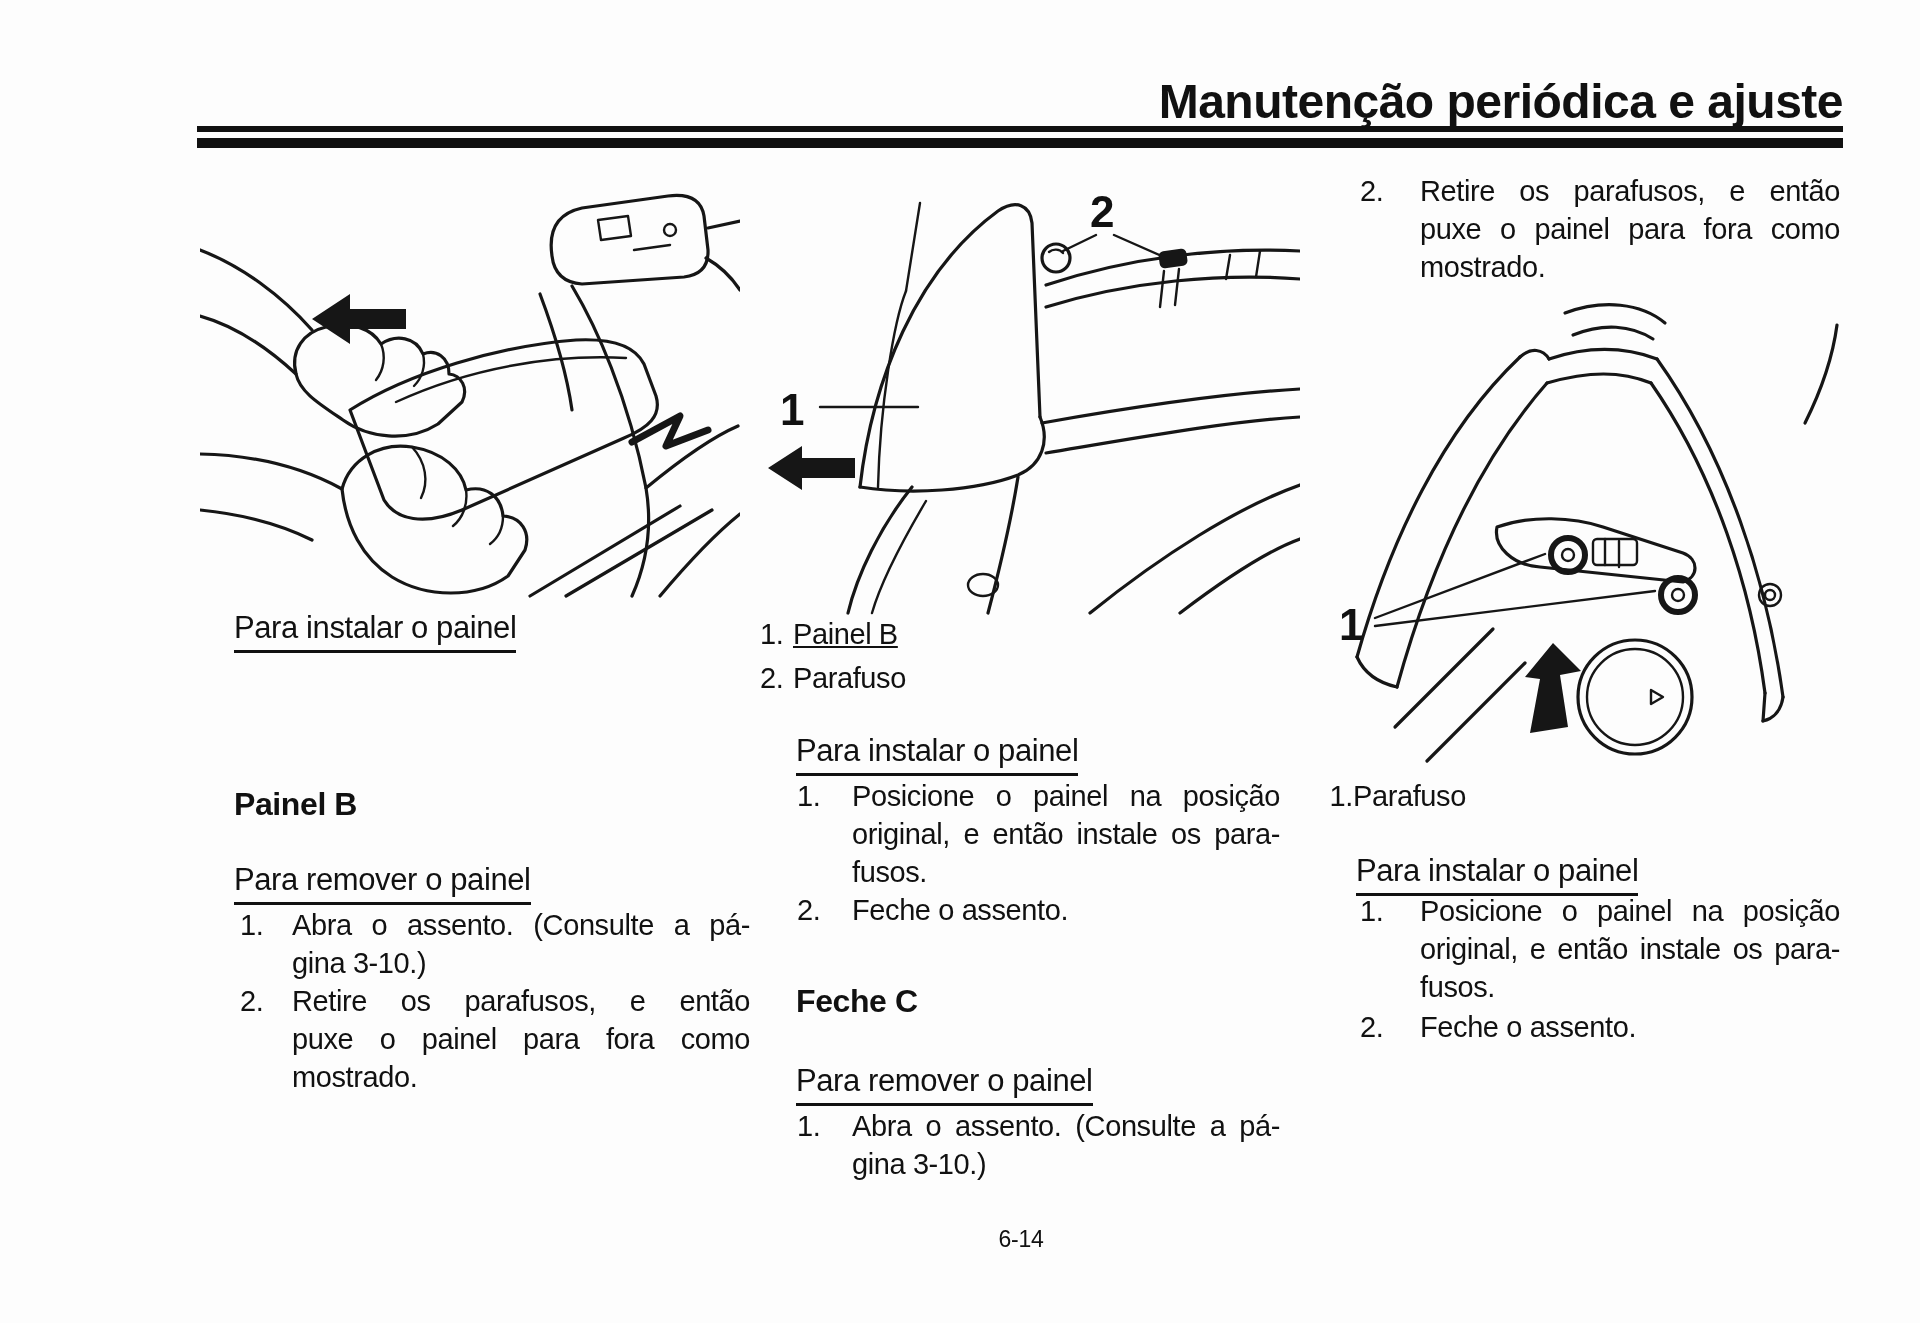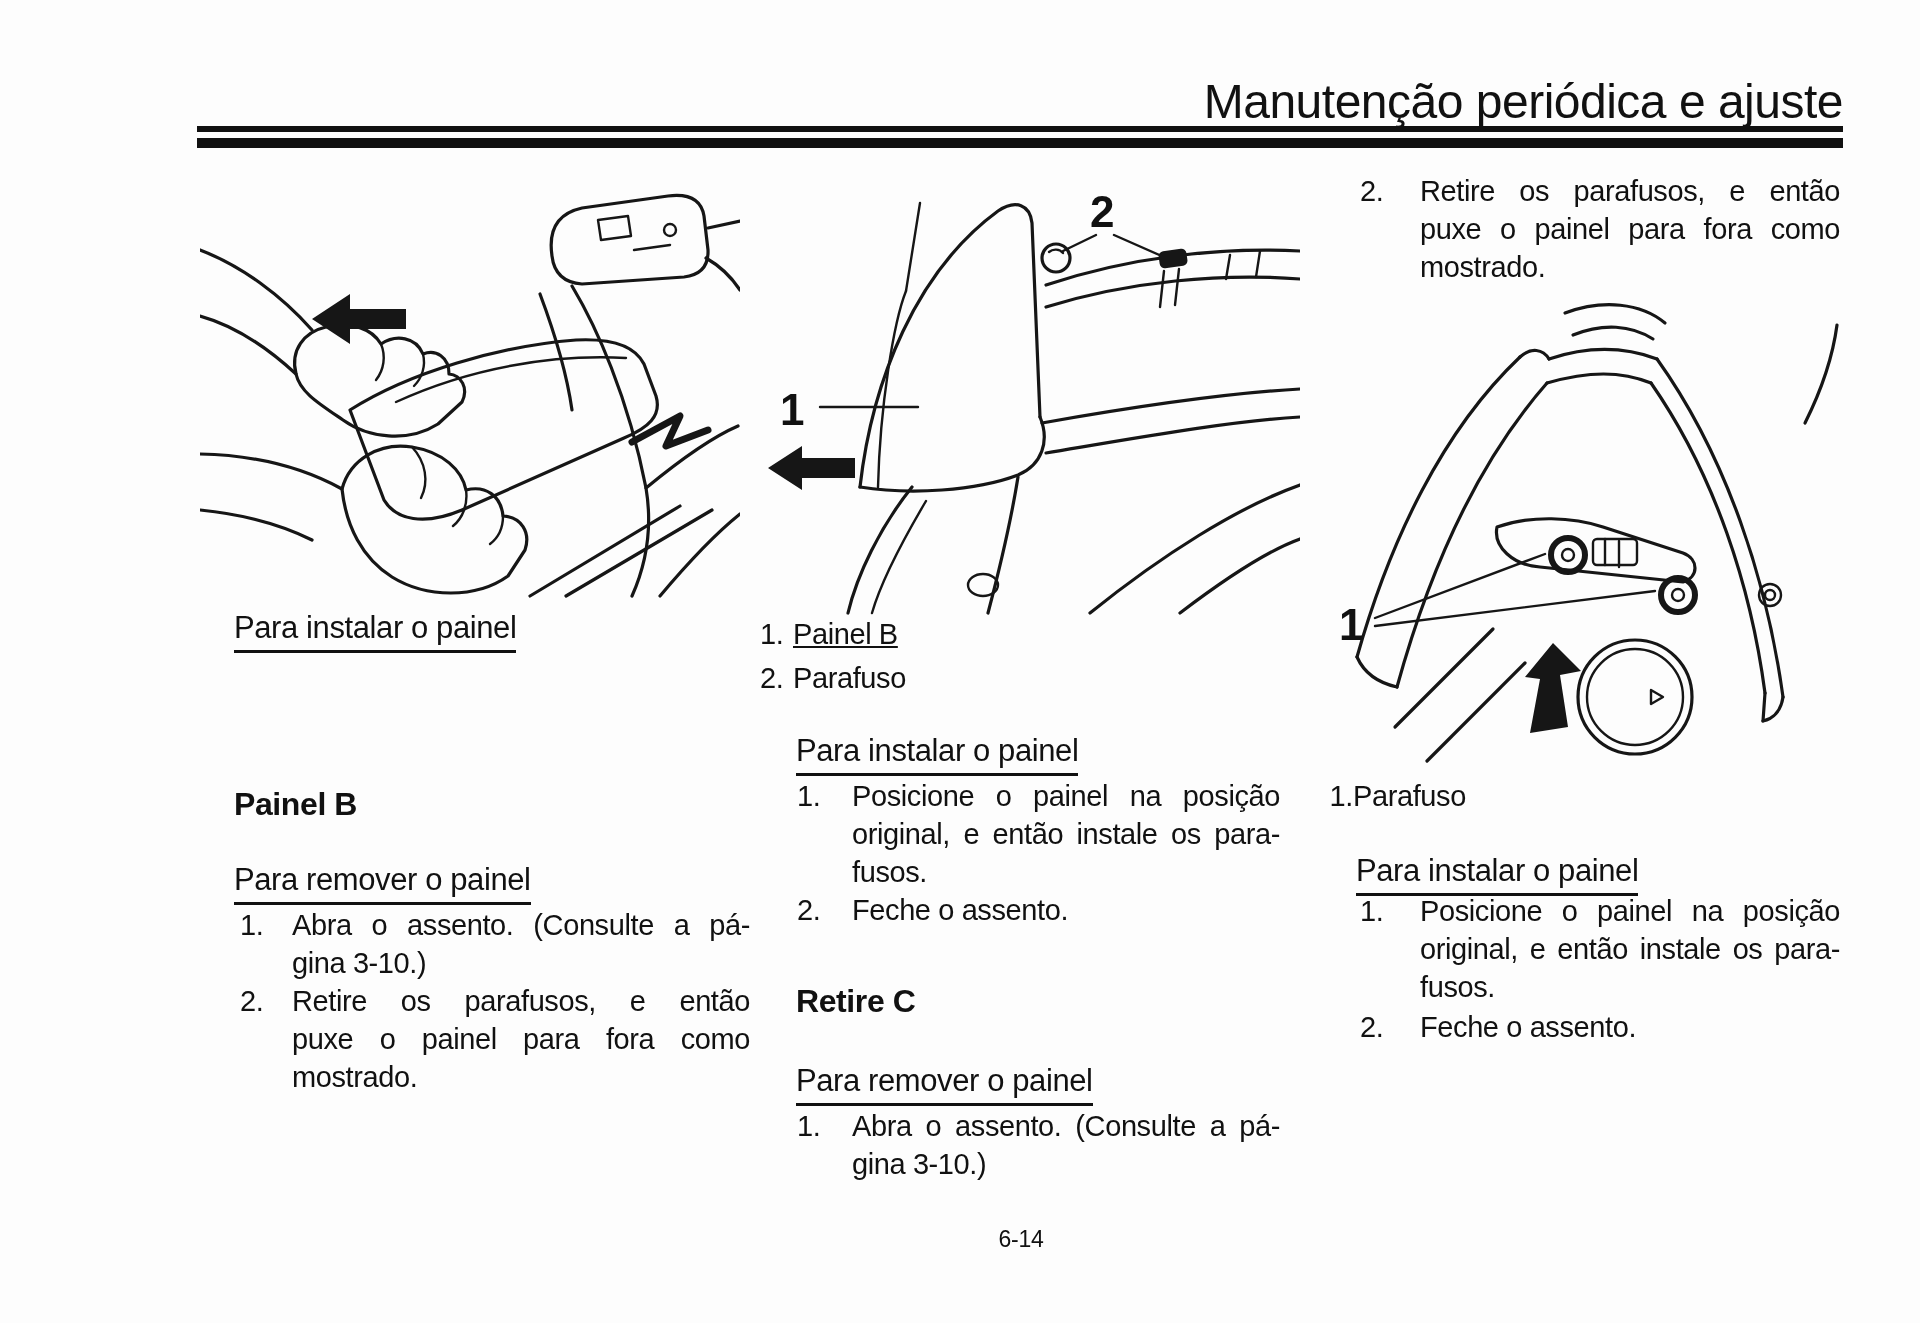--- a/index.html
+++ b/index.html
@@ -4,21 +4,21 @@
 <style>
   html,body{margin:0;padding:0;background:#e8e8e8;}
   .page{
     position:relative;width:1920px;height:1323px;margin:0 auto;
     background:#fdfdfd;color:#111;overflow:hidden;
     font-family:"Liberation Sans","DejaVu Sans",sans-serif;
   }
   .block{position:absolute;margin-left:36px;}
   .title{
     position:absolute;top:74px;right:77px;
-    font-size:48px;font-weight:normal;letter-spacing:-0.5px;white-space:nowrap;
+    font-size:48px;font-weight:bold;letter-spacing:-0.5px;white-space:nowrap;
   }
   .rule{position:absolute;left:197px;right:77px;background:#111;}
   .rule-a{top:126px;height:6px;}
   .rule-b{top:138px;height:10px;}
   .uhead{
     display:inline-block;font-size:31px;letter-spacing:-0.4px;
     border-bottom:3px solid #111;padding-bottom:4px;white-space:nowrap;
   }
   .bhead{font-size:32px;font-weight:bold;letter-spacing:-0.4px;white-space:nowrap;}
   .line{font-size:29px;line-height:38px;letter-spacing:-0.4px;white-space:nowrap;}
@@ -169,21 +169,21 @@
       <div class="line j">original, e então instale os para-</div>
       <div class="line">fusos.</div>
     </div>
   </div>
   <div class="step" style="left:760px;top:891px;width:520px;">
     <span class="num" style="left:37px;">2.</span>
     <div style="margin-left:92px;">
       <div class="line">Feche o assento.</div>
     </div>
   </div>
-  <div class="block bhead" style="left:760px;top:983px;">Retire C</div>
+  <div class="block bhead" style="left:760px;top:983px;">Feche C</div>
   <div class="block" style="left:760px;top:1063px;">
     <span class="uhead">Para remover o painel</span>
   </div>
   <div class="step" style="left:760px;top:1107px;width:520px;">
     <span class="num" style="left:37px;">1.</span>
     <div style="margin-left:92px;">
       <div class="line j">Abra o assento. (Consulte a pá-</div>
       <div class="line">gina 3-10.)</div>
     </div>
   </div>

